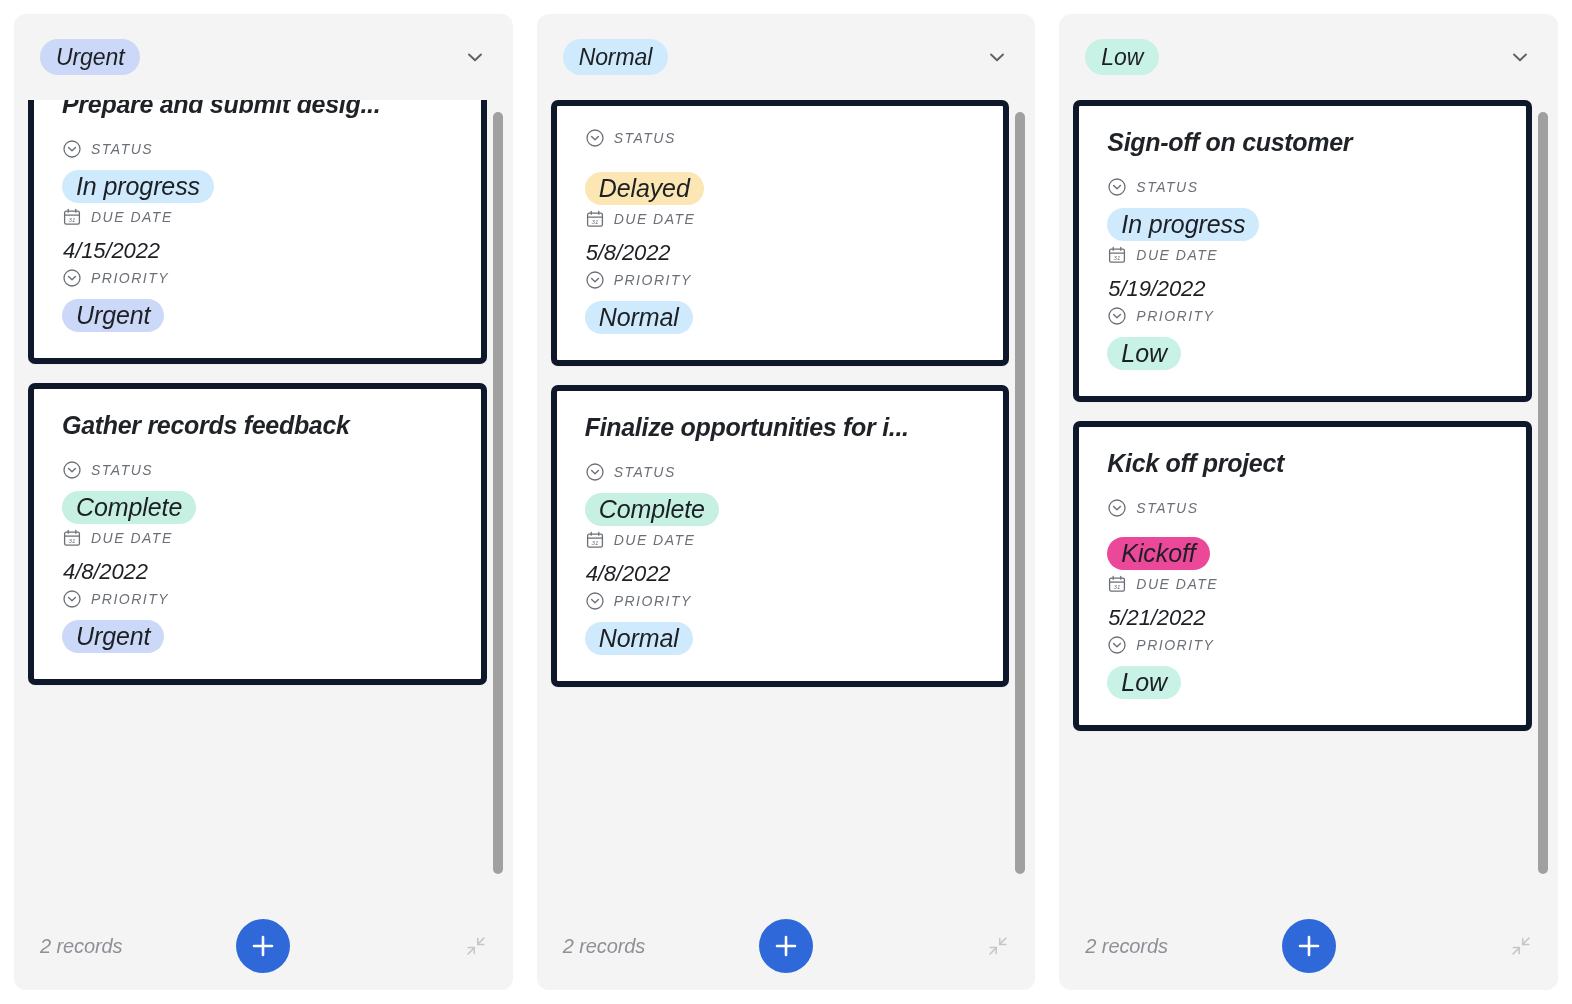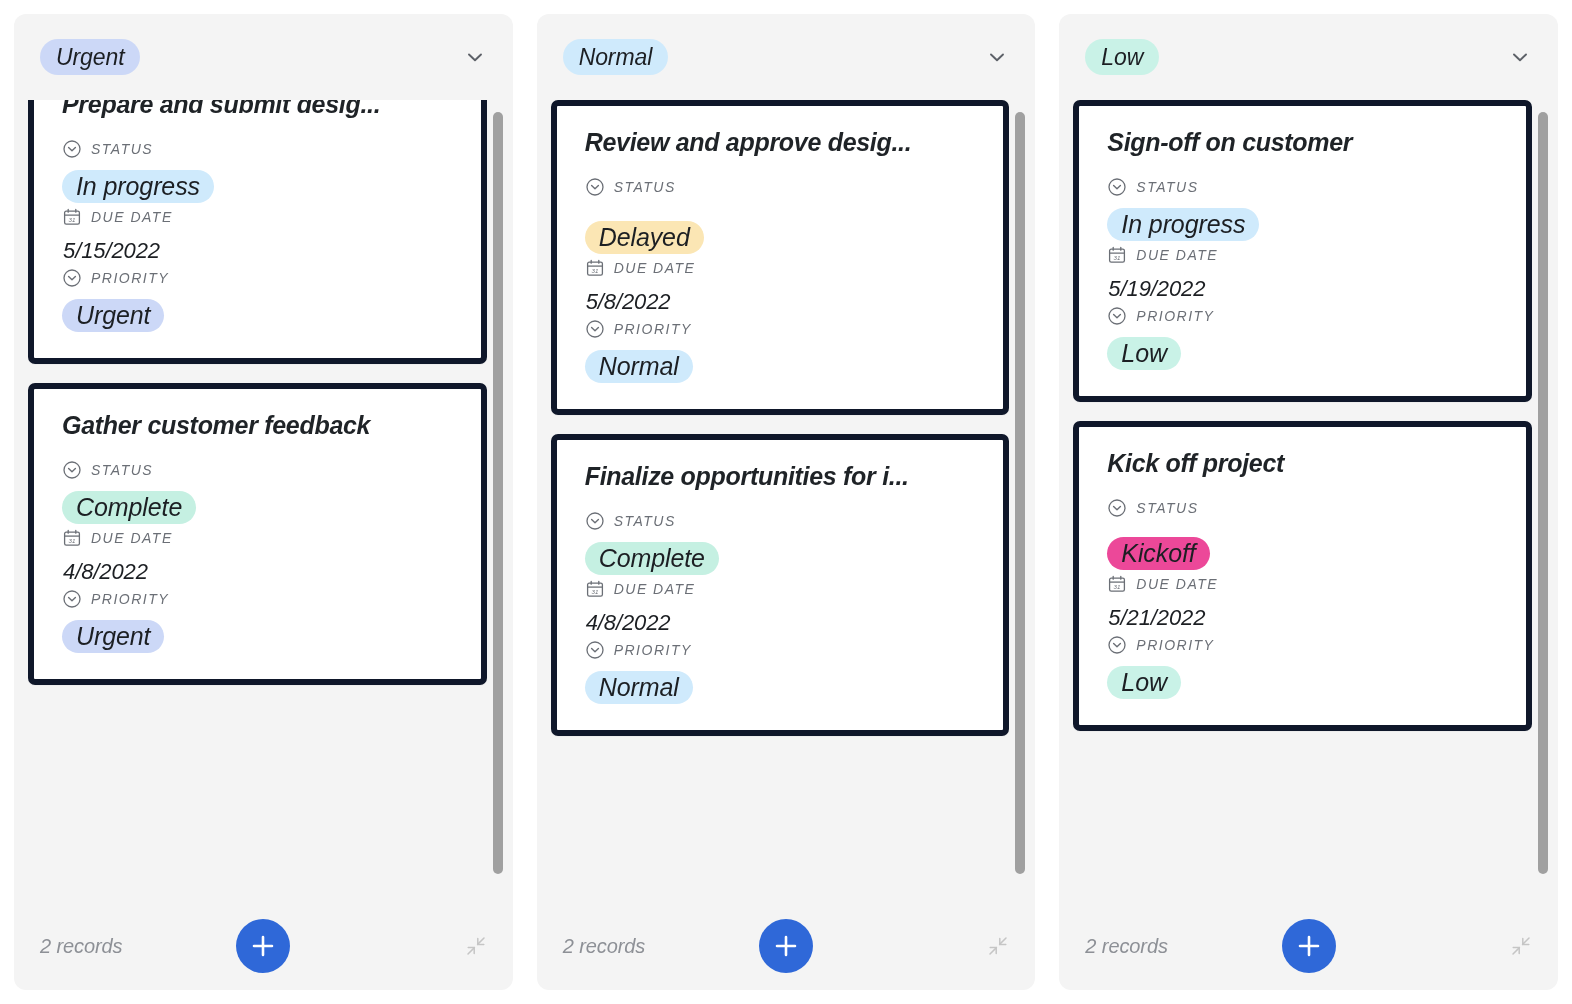--- a/index.html
+++ b/index.html
@@ -246,37 +246,37 @@
                 <span class="glyph">
                   <svg width="20" height="20" viewBox="0 0 20 20" fill="none">
                     <rect x="2.6" y="4.2" width="14.8" height="13" rx="1.6" stroke="#6b6f76" stroke-width="1.3"></rect>
                     <path d="M2.6 8.1 H17.4" stroke="#6b6f76" stroke-width="1.3"></path>
                     <path d="M6.2 2.3 V5.2 M13.8 2.3 V5.2" stroke="#6b6f76" stroke-width="1.3" stroke-linecap="round"></path>
                     <text x="10" y="15.1" font-size="6.2" font-family="Liberation Sans, sans-serif" fill="#6b6f76" text-anchor="middle">31</text>
                   </svg>
                 </span>
                 <span class="txt">DUE DATE</span>
               </div>
-              <div class="field-value"><span class="plain-value">5/15/2022</span></div>
+              <div class="field-value"><span class="plain-value">4/15/2022</span></div>
             </div>
             <div class="field">
               <div class="field-label">
                 <span class="glyph">
                   <svg width="20" height="20" viewBox="0 0 20 20" fill="none">
                     <circle cx="10" cy="10" r="8" stroke="#6b6f76" stroke-width="1.3"></circle>
                     <path d="M6.6 8.6 L10 11.8 L13.4 8.6" stroke="#6b6f76" stroke-width="1.4" stroke-linecap="round" stroke-linejoin="round" fill="none"></path>
                   </svg>
                 </span>
                 <span class="txt">PRIORITY</span>
               </div>
               <div class="field-value"><span class="badge" style="background: rgb(204, 216, 247);">Urgent</span></div>
             </div>
           </div>
           <div class="card">
-            <div class="card-title">Gather customer feedback</div>
+            <div class="card-title">Gather records feedback</div>
             <div class="field">
               <div class="field-label">
                 <span class="glyph">
                   <svg width="20" height="20" viewBox="0 0 20 20" fill="none">
                     <circle cx="10" cy="10" r="8" stroke="#6b6f76" stroke-width="1.3"></circle>
                     <path d="M6.6 8.6 L10 11.8 L13.4 8.6" stroke="#6b6f76" stroke-width="1.4" stroke-linecap="round" stroke-linejoin="round" fill="none"></path>
                   </svg>
                 </span>
                 <span class="txt">STATUS</span>
               </div>
@@ -338,21 +338,20 @@
         <div class="stack-chip" style="background: rgb(207, 234, 252);">Normal</div>
         <div class="chevron-btn">
           <svg width="26" height="26" viewBox="0 0 26 26" fill="none">
             <path d="M7 10.5 L13 16.3 L19 10.5" stroke="#5d6168" stroke-width="1.9" stroke-linecap="round" stroke-linejoin="round"></path>
           </svg>
         </div>
       </div>
       <div class="stack-body">
         <div class="cards">
           <div class="card">
-            <div class="card-title">Review and approve desig...</div>
             <div class="field">
               <div class="field-label">
                 <span class="glyph">
                   <svg width="20" height="20" viewBox="0 0 20 20" fill="none">
                     <circle cx="10" cy="10" r="8" stroke="#6b6f76" stroke-width="1.3"></circle>
                     <path d="M6.6 8.6 L10 11.8 L13.4 8.6" stroke="#6b6f76" stroke-width="1.4" stroke-linecap="round" stroke-linejoin="round" fill="none"></path>
                   </svg>
                 </span>
                 <span class="txt">STATUS</span>
               </div>

